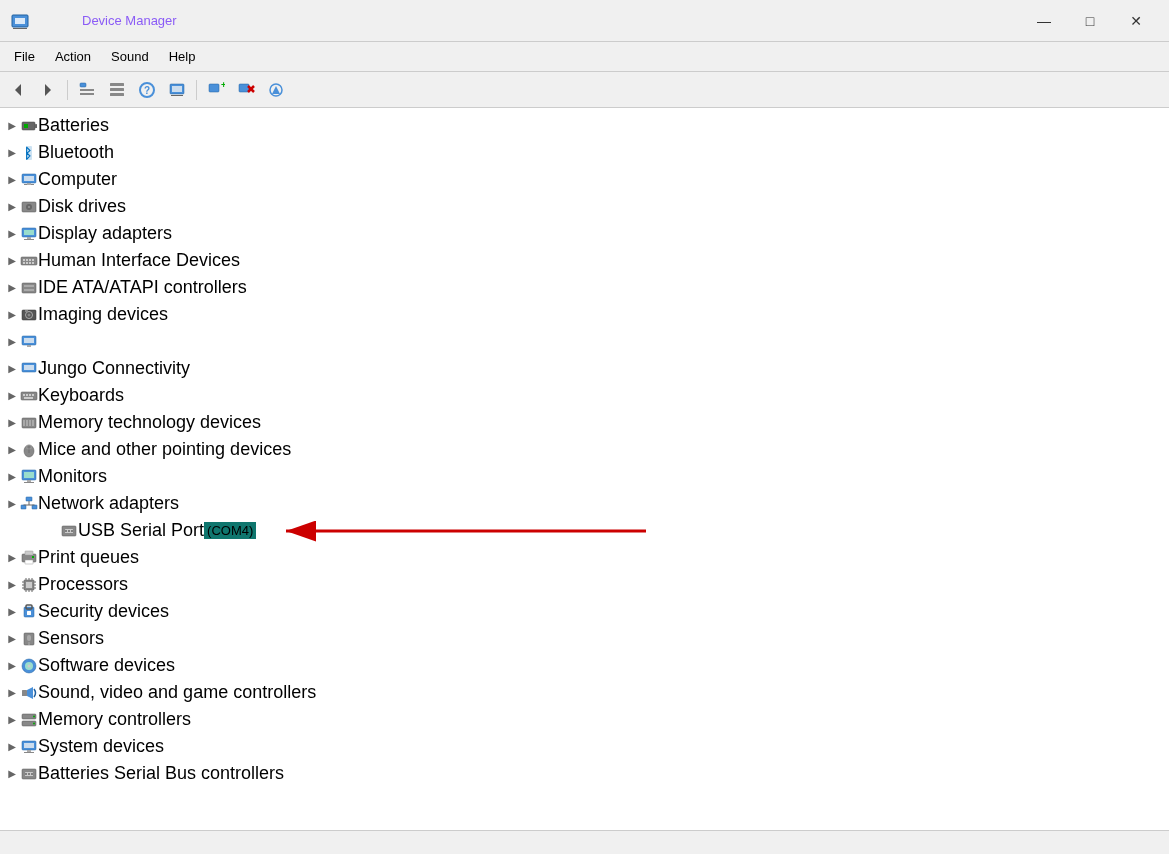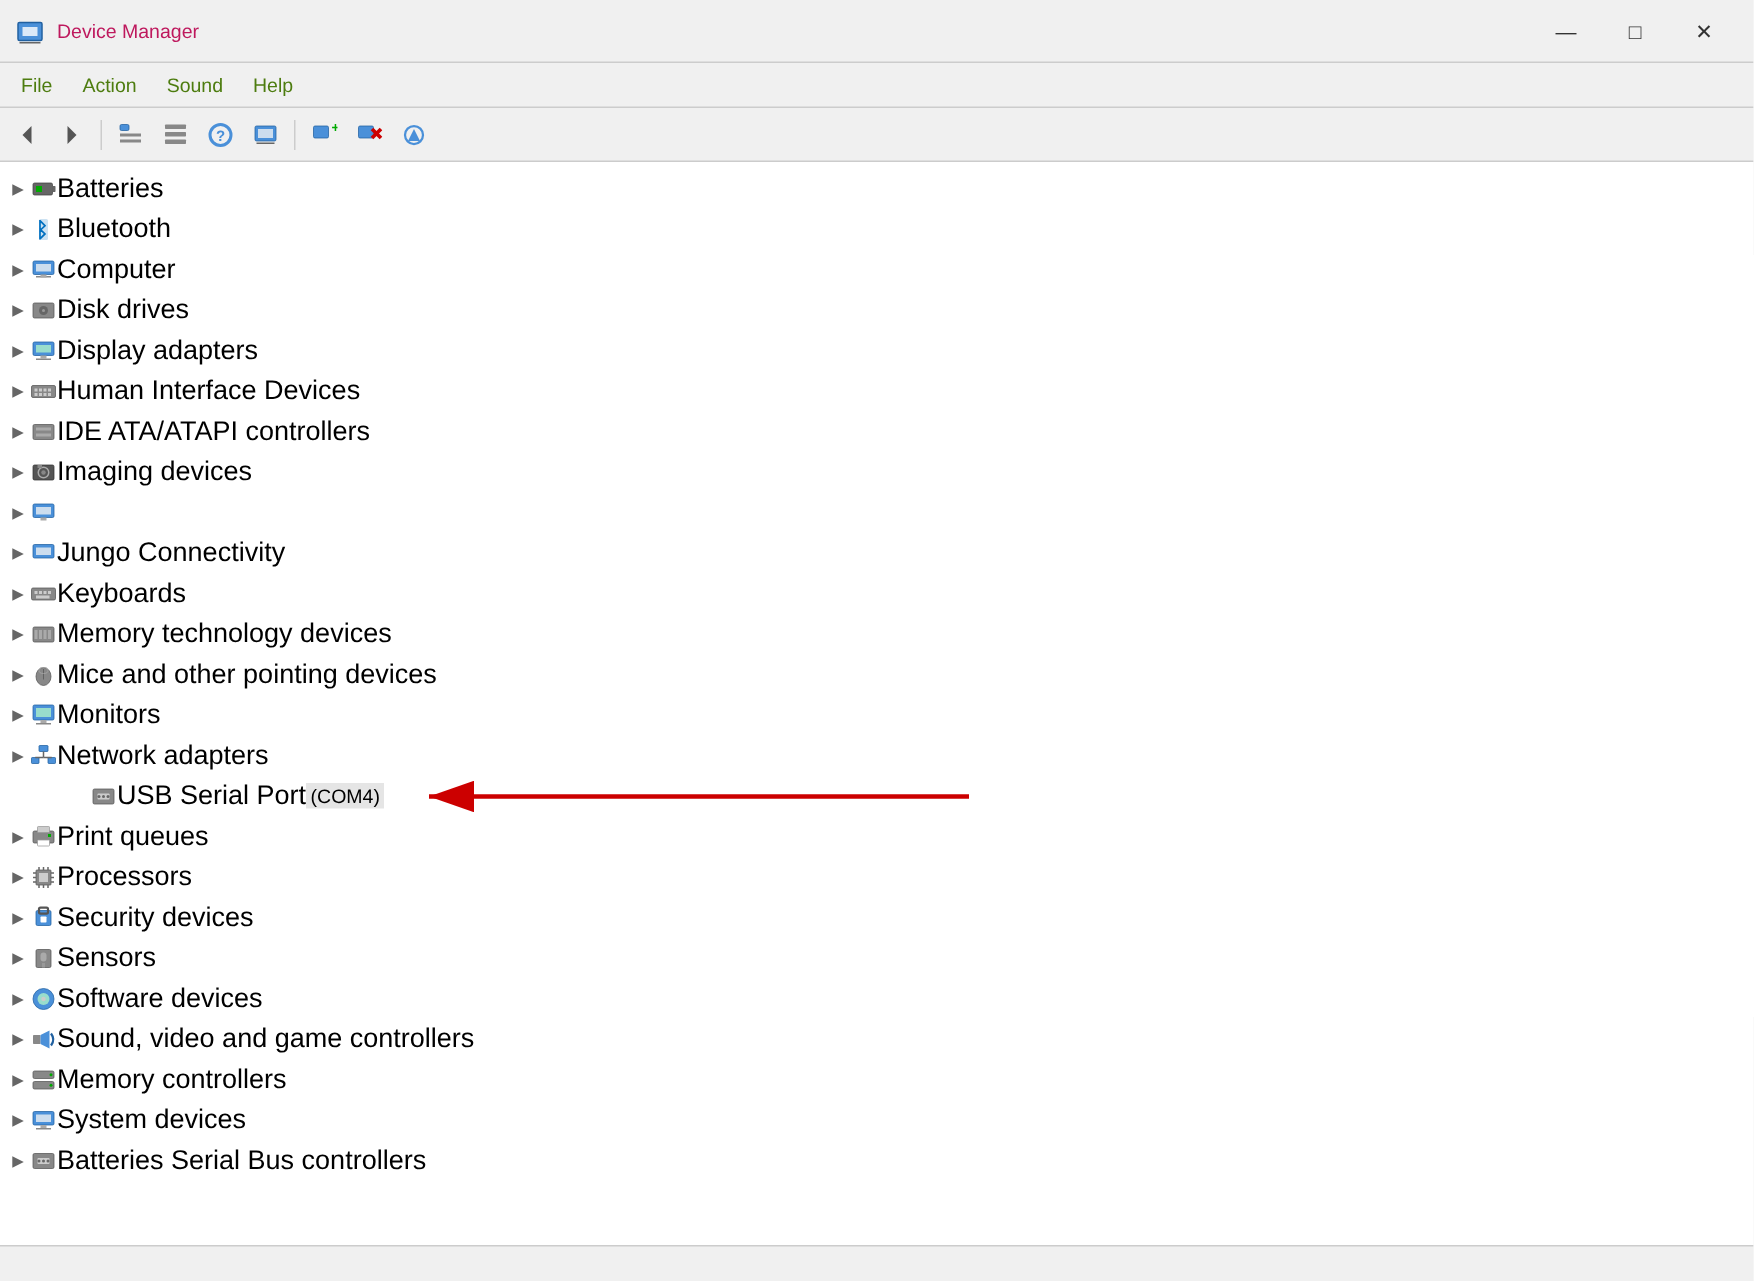--- a/index.html
+++ b/index.html
@@ -22,22 +22,23 @@
       border-bottom: 1px solid #ccc;
       position: relative;
     }
     .title-bar-icon {
       width: 20px;
       height: 20px;
       margin-right: 8px;
     }
     .title-bar-title {
       font-size: 13px;
-      color: #be185d;
+      color: #8b5cf6;
       flex: 1;
+      margin-left: 44px;
     }
     .title-bar-controls {
       display: flex;
       gap: 0;
     }
     .title-btn {
       width: 46px;
       height: 32px;
       border: none;
       background: transparent;
@@ -55,21 +56,21 @@
       height: 30px;
       display: flex;
       align-items: center;
       padding: 0 4px;
       border-bottom: 1px solid #ccc;
     }
     .menu-item {
       padding: 4px 10px;
       cursor: pointer;
       font-size: 13px;
-      color: #4d7c0f;
+      color: #000000;
     }
 
     
     .toolbar {
       background: #f0f0f0;
       height: 36px;
       display: flex;
       align-items: center;
       padding: 0 4px;
       border-bottom: 1px solid #ccc;
@@ -459,21 +460,21 @@
       <span class="dev-icon">
         <svg width="18" height="18" viewBox="0 0 18 18">
           <rect x="2" y="4" width="14" height="10" rx="1" fill="#888" stroke="#555" stroke-width="0.5"></rect>
           <rect x="5" y="7" width="8" height="4" rx="0.5" fill="#ccc"></rect>
           <circle cx="6" cy="9" r="1" fill="#666"></circle>
           <circle cx="9" cy="9" r="1" fill="#666"></circle>
           <circle cx="12" cy="9" r="1" fill="#666"></circle>
         </svg>
       </span>
       <span class="item-label">USB Serial Port </span>
-        <span style="background:#e5e5e5; color:#000; padding:1px 3px; font-size:13px;">(COM4)</span>
+        <span style="background:#0f766e; color:#000; padding:1px 3px; font-size:13px;">(COM4)</span>
 
       <svg width="380" height="24" viewBox="0 0 380 24" style="margin-left:10px; display:inline-block; vertical-align:middle;">
         <defs>
           <marker id="arrowhead" markerWidth="10" markerHeight="7" refX="10" refY="3.5" orient="auto">
             <polygon points="0 0, 10 3.5, 0 7" fill="#cc0000"></polygon>
           </marker>
         </defs>
         <line x1="380" y1="12" x2="20" y2="12" stroke="#cc0000" stroke-width="3" marker-end="url(#arrowhead)"></line>
       </svg>
     </div>

